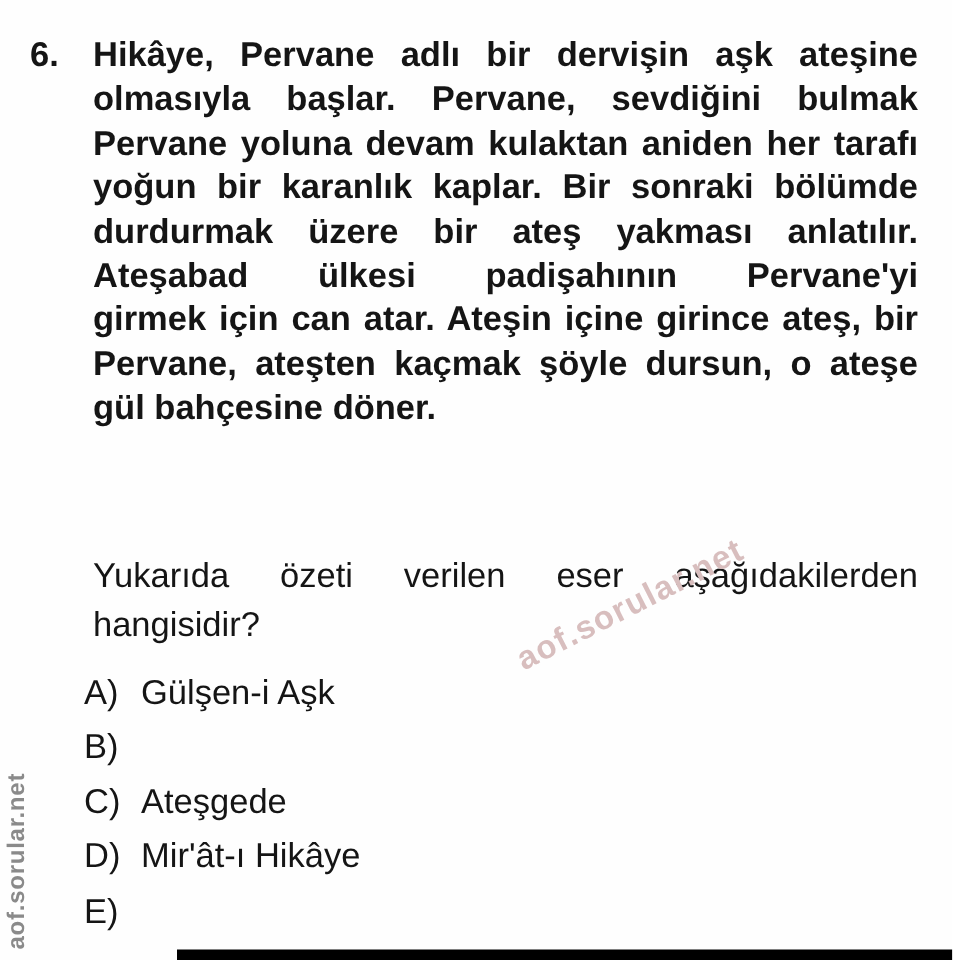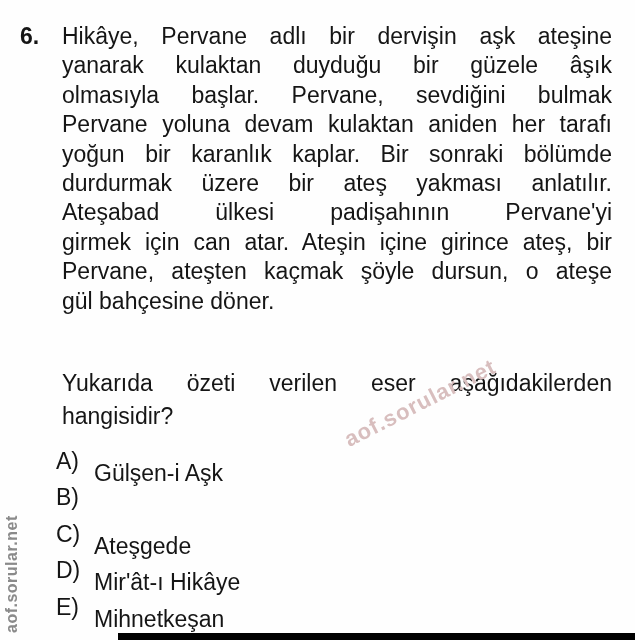--- a/index.html
+++ b/index.html
@@ -12,21 +12,21 @@
     color:#151515;
   }
   
   .qnum{
     position:absolute;left:20px;top:22px;
     font-size:23px;font-weight:bold;line-height:29.4px;
   }
   
   .qbody{
     position:absolute;left:62px;top:22px;width:550px;
-    font-size:23px;line-height:29.4px;
+    font-size:23px;line-height:29.4px;font-weight:bold;
   }
   .jline{
     text-align:justify;
     text-align-last:justify;
     text-justify:inter-word;
     white-space:normal;
   }
   .lline{
     text-align:center;
     text-align-last:left;
@@ -41,21 +41,21 @@
     position:absolute;left:0;top:446px;width:612px;
   }
   .opt-row{
     position:relative;height:36.4px;
     font-size:23px;line-height:30px;
   }
   .opt-letter{
     position:absolute;left:56px;top:0;
   }
   .opt-text{
-    position:absolute;left:94px;top:12px;
+    position:absolute;left:94px;top:0;
   }
   
   .wm-diagonal{
     position:absolute;left:346px;top:428px;
     font-size:22px;font-weight:bold;letter-spacing:1px;
     color:#d8bebe;
     transform:rotate(-27deg);
     transform-origin:left center;
     white-space:nowrap;
     user-select:none;
@@ -78,21 +78,20 @@
 </style>
 </head>
 <body>
 
 <div class="page">
 
   <div class="qnum">6.</div>
 
   <div class="qbody">
     <div class="jline">Hikâye, Pervane adlı bir dervişin aşk ateşine</div>
-    <div class="jline">yanarak kulaktan duyduğu bir güzele âşık</div>
     <div class="jline">olmasıyla başlar. Pervane, sevdiğini bulmak</div>
     <div class="jline">Pervane yoluna devam kulaktan aniden her tarafı</div>
     <div class="jline">yoğun bir karanlık kaplar. Bir sonraki bölümde</div>
     <div class="jline">durdurmak üzere bir ateş yakması anlatılır.</div>
     <div class="jline">Ateşabad ülkesi padişahının Pervane'yi</div>
     <div class="jline">girmek için can atar. Ateşin içine girince ateş, bir</div>
     <div class="jline">Pervane, ateşten kaçmak şöyle dursun, o ateşe</div>
     <div class="lline">gül bahçesine döner.</div>
   </div>
 
@@ -112,21 +111,20 @@
     <div class="opt-row">
       <span class="opt-letter">C)</span>
       <span class="opt-text">Ateşgede</span>
     </div>
     <div class="opt-row">
       <span class="opt-letter">D)</span>
       <span class="opt-text">Mir'ât-ı Hikâye</span>
     </div>
     <div class="opt-row">
       <span class="opt-letter">E)</span>
-      <span class="opt-text">Mihnetkeşan</span>
     </div>
   </div>
 
   <div class="wm-diagonal">aof.sorular.net</div>
 
   <div class="wm-vertical">aof.sorular.net</div>
 
   <div class="scan-bar"></div>
 
 </div>

